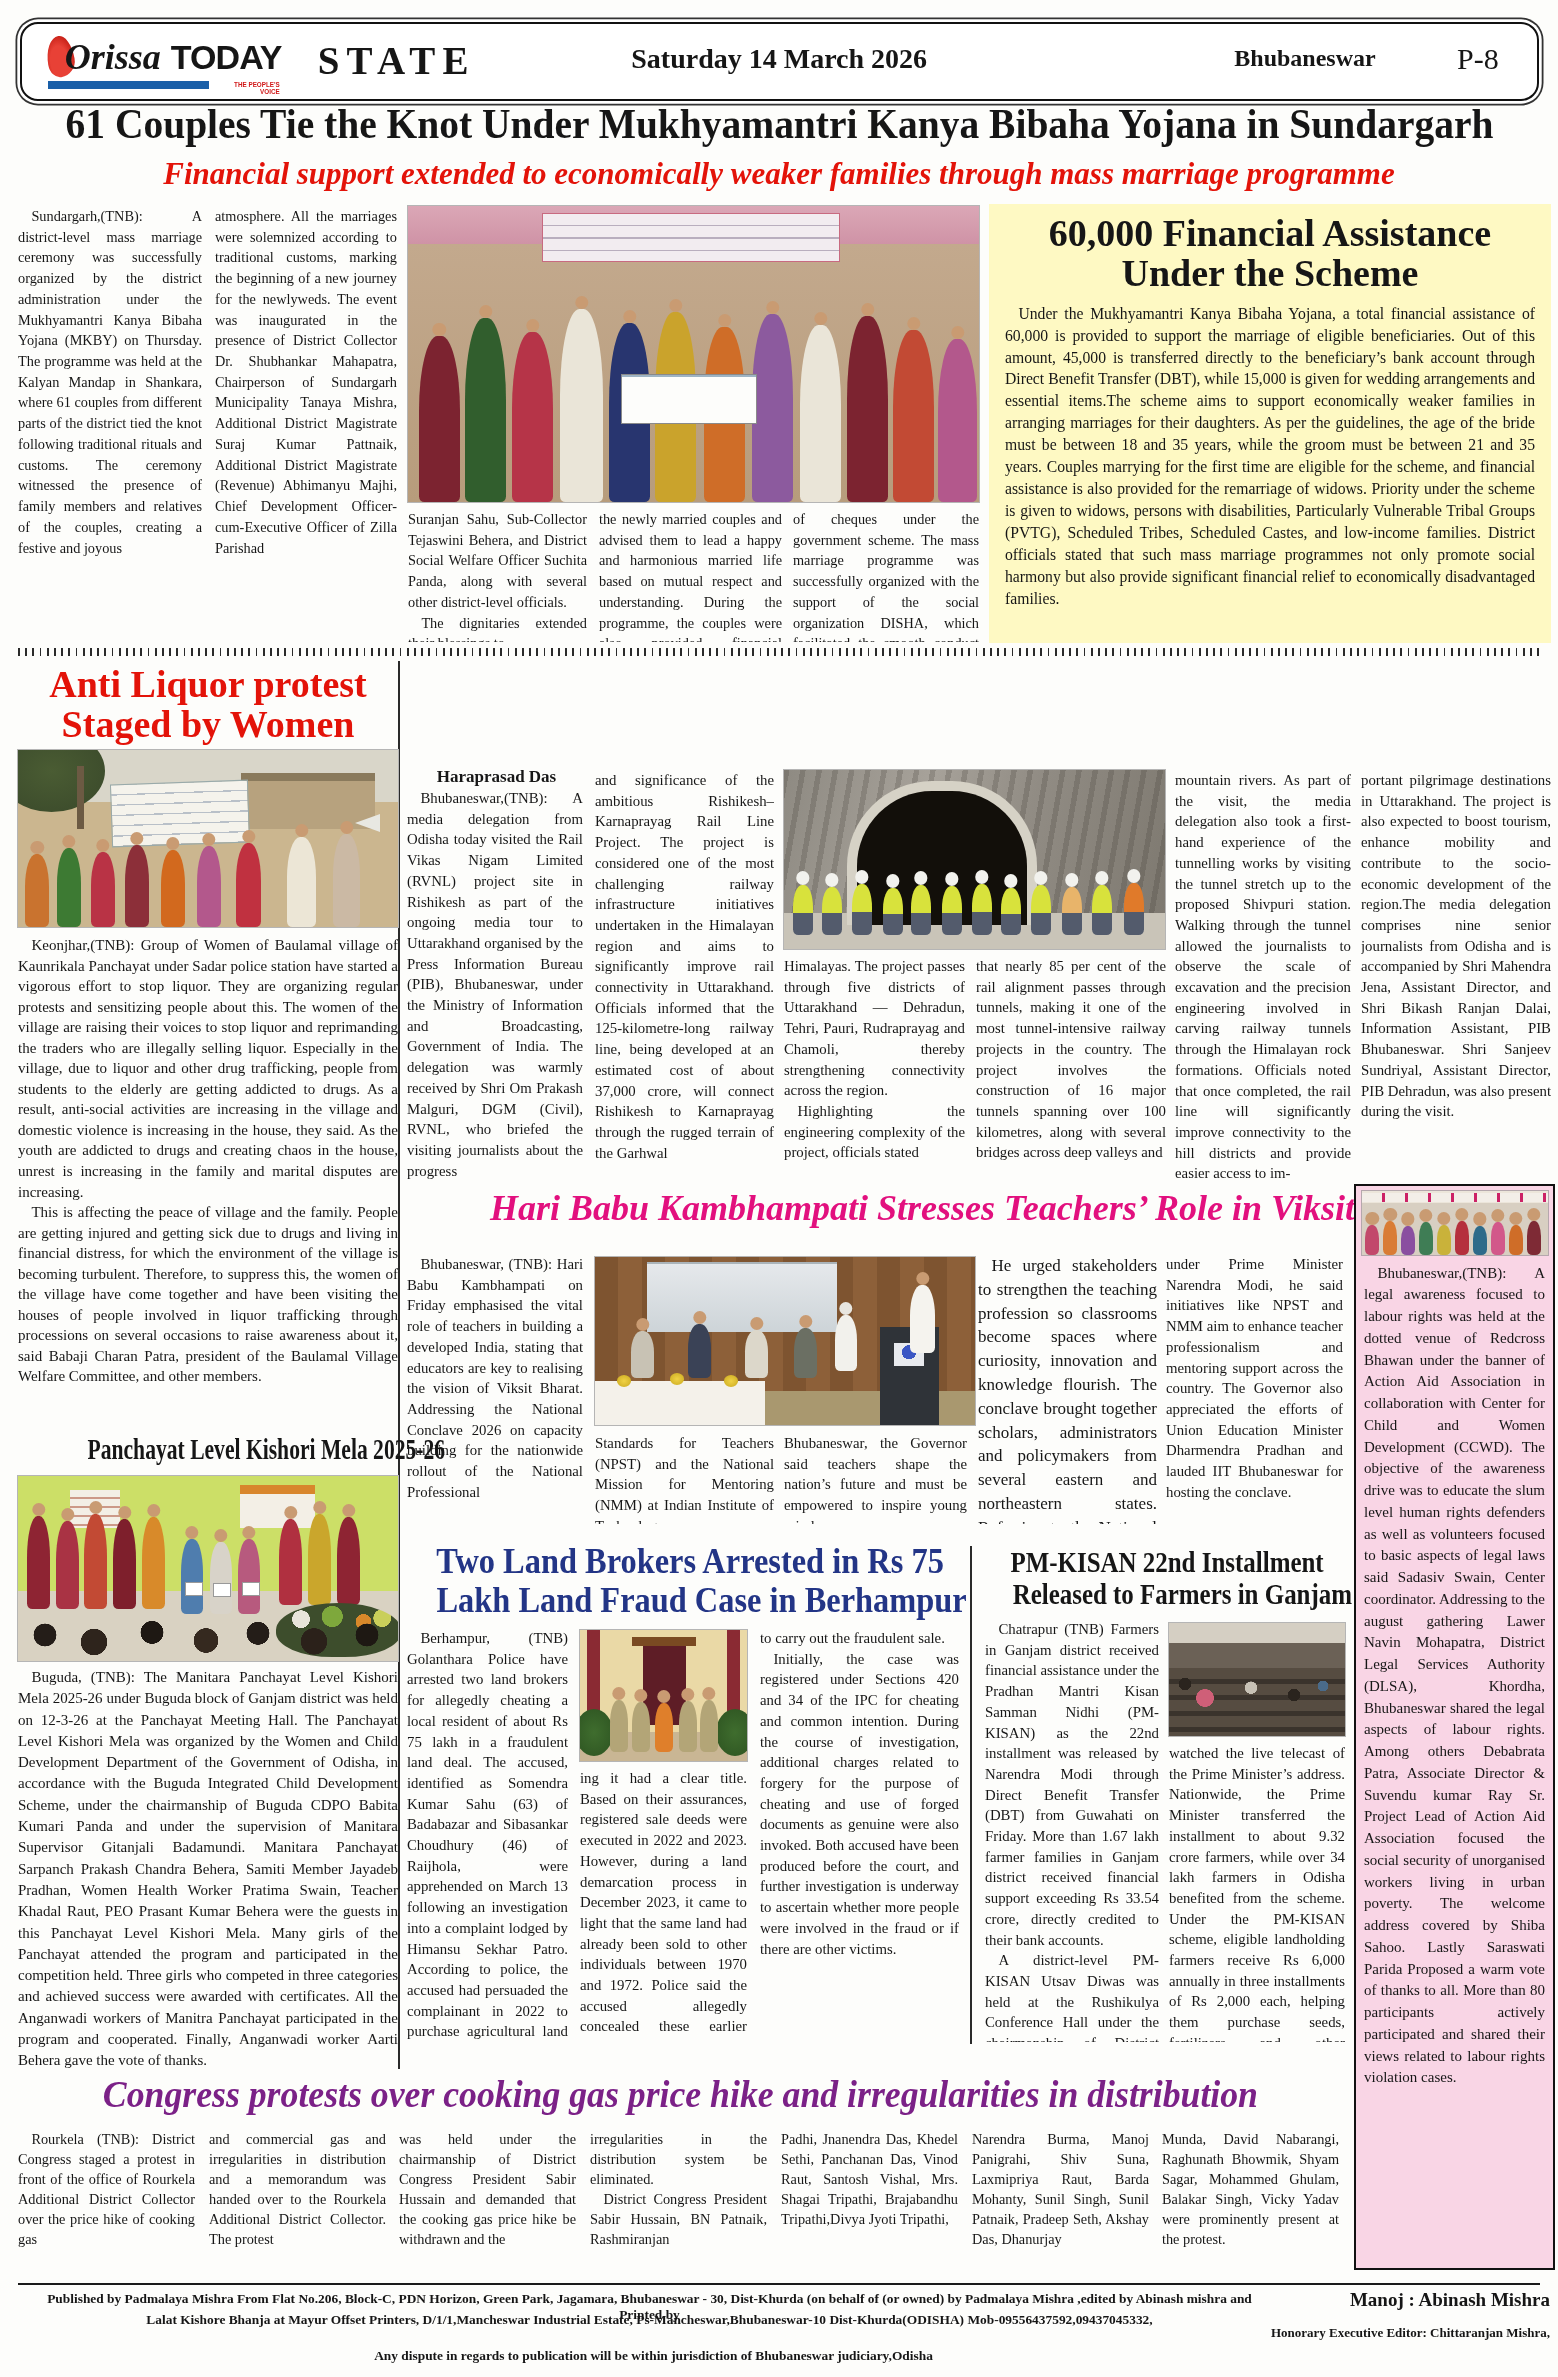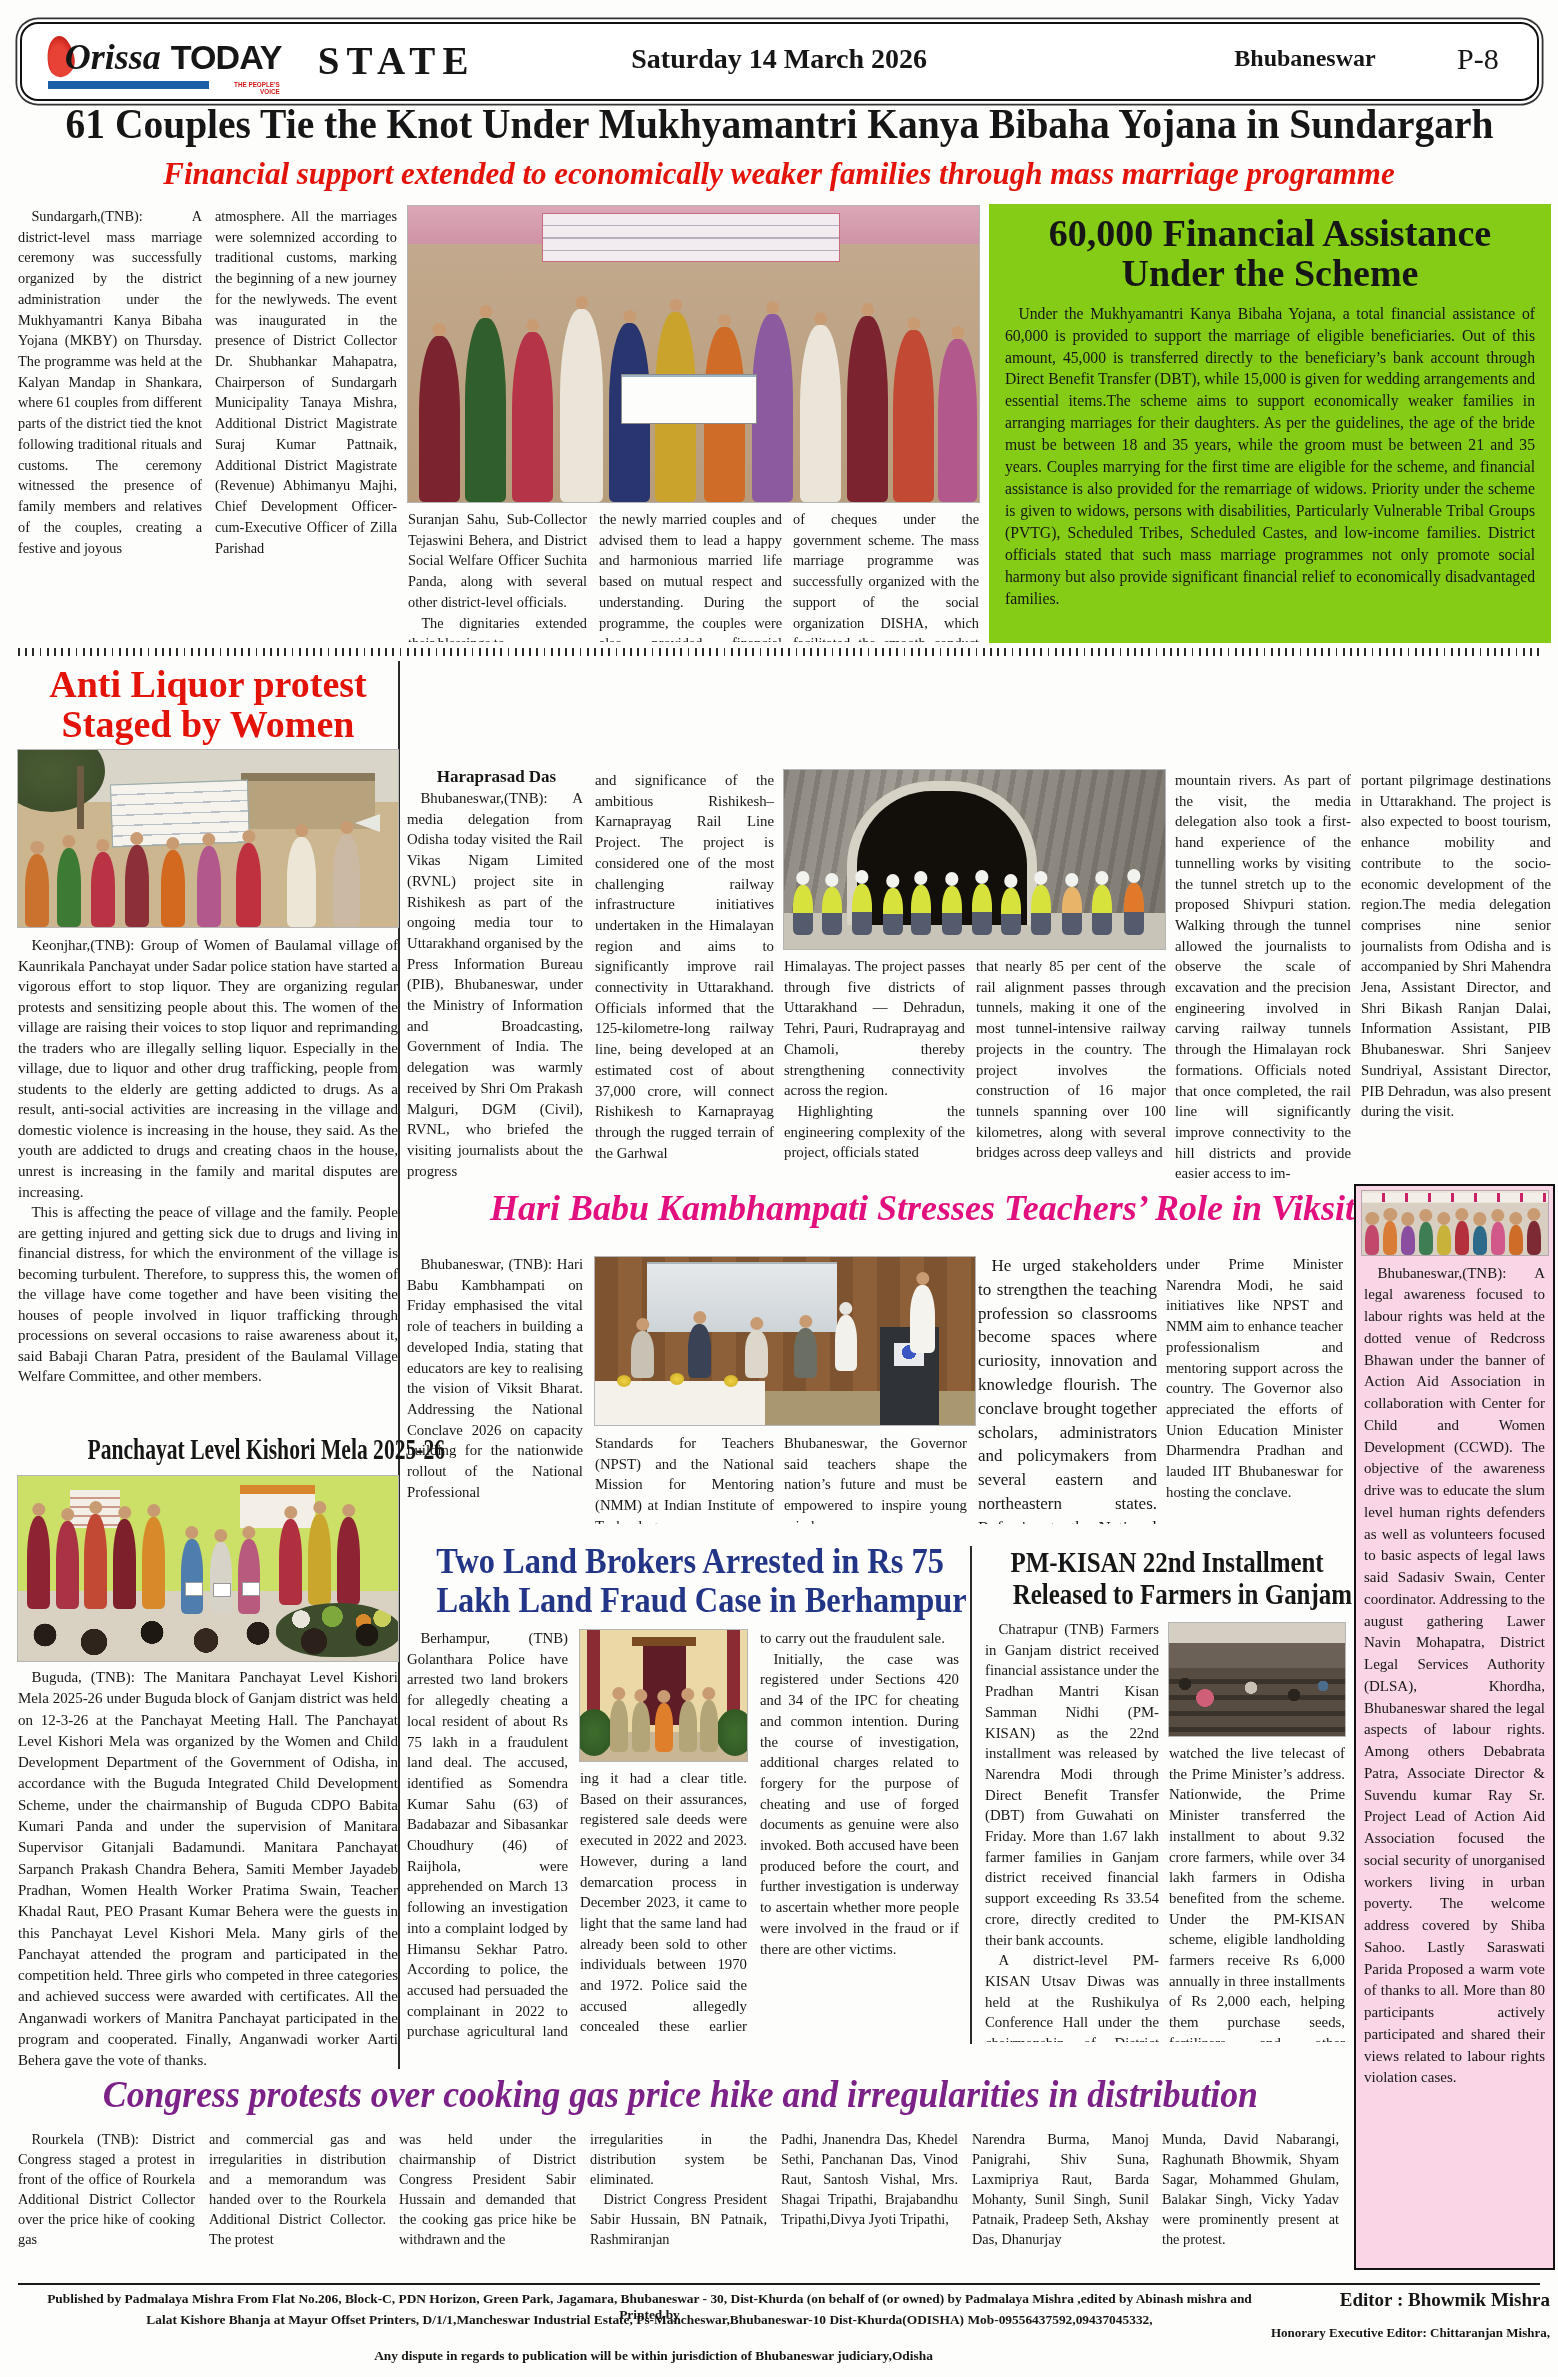--- a/index.html
+++ b/index.html
@@ -22,21 +22,21 @@
   .flame{width:27px;height:41px;border-radius:55% 45% 60% 40%/65% 60% 40% 35%;
          background:radial-gradient(ellipse at 45% 65%,#e84136 0 45%,#c21b12 80%);transform:rotate(-10deg);}
   .logoblue{height:8px;background:#1a5fa8;}
   
   .photo{position:absolute;overflow:hidden;background:#ccc;outline:0.9px solid #b5b5b5;}
   .pp{position:absolute;bottom:0;border-radius:45% 45% 5.4px 5.4px;background:var(--c,#888);}
   .pp::before{content:"";position:absolute;top:-13.4px;left:50%;transform:translateX(-50%);
               width:13.4px;height:13.4px;border-radius:50%;background:var(--h,#c99b72);}
   .pw{background:linear-gradient(var(--c,#d8e23c) 0 55%,#535b6c 55%);}
   
-  .schemebox{background:#84cc16;}
+  .schemebox{background:#fef9c3;}
   .legalbox{background:#f9d5e5;border:2.7px solid #111;}
 </style>
 </head>
 <body>
 
 <div class="page">
 
   <div class="abs masthead" style="left:19.7px;top:21.5px;width:1515px;height:75px;">
     <div class="abs" style="left:25px;top:7.2px;width:233px;height:63px;text-align:right;">
       <div class="abs flame" style="left:0;top:5.4px;"></div>
@@ -324,17 +324,17 @@
     <p>Narendra Burma, Manoj Panigrahi, Shiv Suna, Laxmipriya Raut, Barda Mohanty, Sunil Singh, Sunil Patnaik, Pradeep Seth, Akshay Das, Dhanurjay</p>
   </div>
   <div class="abs just" style="left:1162px;top:2129px;width:177px;height:143px;font-size:14.3px;line-height:1.4;">
     <p>Munda, David Nabarangi, Raghunath Bhowmik, Shyam Sagar, Mohammed Ghulam, Balakar Singh, Vicky Yadav were prominently present at the protest.</p>
   </div>
 
   <div class="abs hrule" style="left:18px;top:2283px;width:1522px;"></div>
   <div class="abs" style="left:27px;top:2291px;width:1245px;font-size:13.4px;font-weight:bold;text-align:center;">Published by Padmalaya Mishra From Flat No.206, Block-C, PDN Horizon, Green Park, Jagamara, Bhubaneswar - 30, Dist-Khurda (on behalf of (or owned) by Padmalaya Mishra ,edited by Abinash mishra and Printed by</div>
   <div class="abs" style="left:27px;top:2312px;width:1245px;font-size:13.4px;font-weight:bold;text-align:center;">Lalat Kishore Bhanja at Mayur Offset Printers, D/1/1,Mancheswar Industrial Estate, Ps-Mancheswar,Bhubaneswar-10 Dist-Khurda(ODISHA) Mob-09556437592,09437045332,</div>
   <div class="abs" style="left:206px;top:2348px;width:895px;font-size:13.4px;font-weight:bold;text-align:center;">Any dispute in regards to publication will be within jurisdiction of Bhubaneswar judiciary,Odisha</div>
-  <div class="abs" style="left:1281px;top:2289px;width:269px;font-size:19px;font-weight:bold;text-align:right;">Editor : Bhowmik Mishra</div>
+  <div class="abs" style="left:1281px;top:2289px;width:269px;font-size:19px;font-weight:bold;text-align:right;">Manoj : Abinash Mishra</div>
   <div class="abs" style="left:1254px;top:2325px;width:296px;font-size:13px;font-weight:bold;text-align:right;">Honorary Executive Editor: Chittaranjan Mishra,</div>
 
 </div>
 
 
 </body></html>

